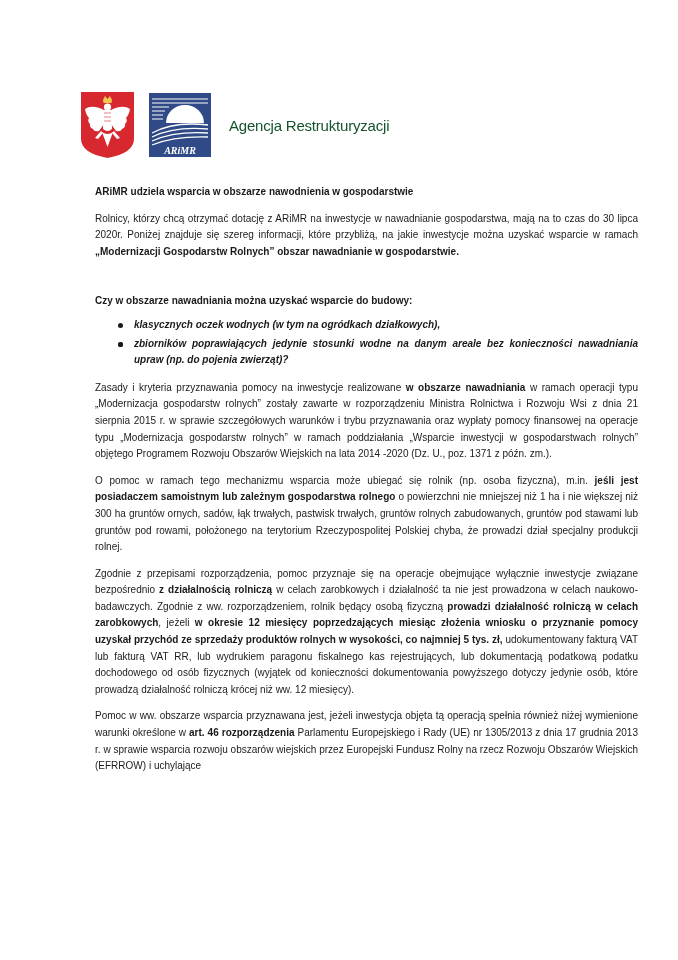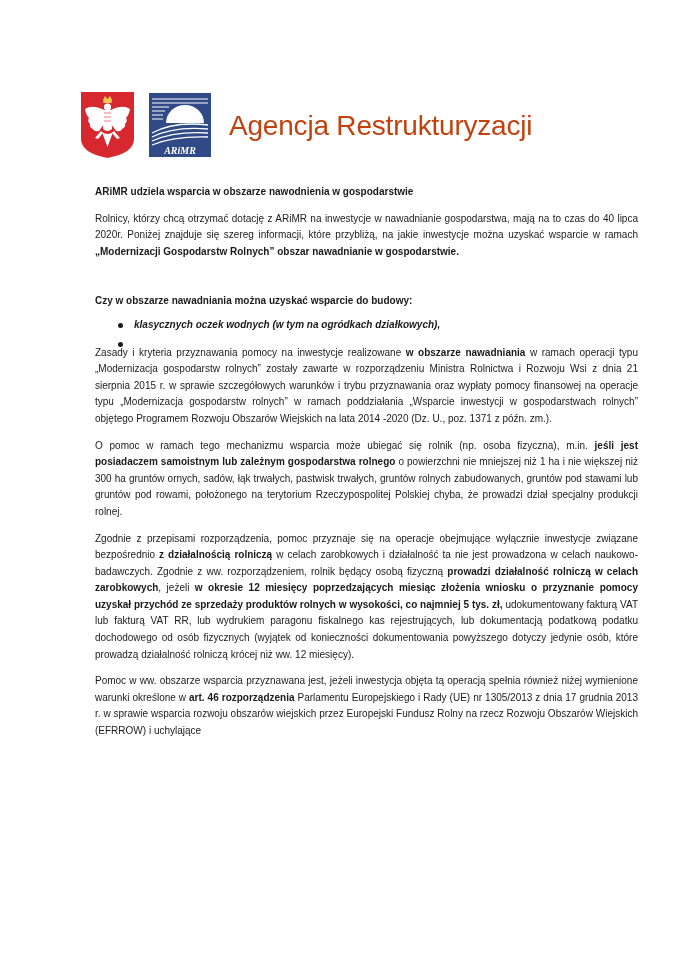--- a/index.html
+++ b/index.html
@@ -3,22 +3,22 @@
   <meta charset="utf-8">
   <style>
     html, body { margin: 0; padding: 0; background: #ffffff; }
     body { width: 678px; height: 960px; position: relative; overflow: hidden;
            font-family: "Liberation Sans", sans-serif; color: #1a1a1a; }
     .page { position: absolute; left: 0; top: 0; width: 678px; height: 960px; background: #fff; }
 
     .header { position: absolute; left: 80px; top: 91px; height: 68px; display: flex; align-items: center; }
     .emblem { width: 55px; height: 68px; }
     .arimr-logo { width: 62px; height: 64px; margin-left: 14px; }
-    .agency-name { margin-left: 18px; color: #c2410c; font-family: "Liberation Sans", sans-serif;
-                   font-size: 28px; line-height: 29px; letter-spacing: -0.2px; }
+    .agency-name { margin-left: 18px; color: #14532d; font-family: "Liberation Sans", sans-serif;
+                   font-size: 15px; line-height: 29px; letter-spacing: -0.2px; }
     .agency-name div { white-space: nowrap; }
 
     .content { position: absolute; left: 95px; top: 184px; width: 543px; font-size: 10px; line-height: 16.6px; }
     .content p { margin: 0; text-align: justify; text-align-last: left; }
     .title { font-weight: bold; margin-bottom: 10px !important; }
     .para { margin-bottom: 10px !important; }
     .question { font-weight: bold; margin-top: 33px !important; margin-bottom: 7px !important; }
     ul.bullets { list-style: none; margin: 0 0 11px 0; padding: 0; font-style: italic; }
     ul.bullets li { position: relative; padding-left: 39px; font-weight: bold; margin-left: 0; text-align: justify; text-align-last: left; margin-bottom: 2px; }
     ul.bullets li .dot { position: absolute; left: 23px; top: 6px; width: 5px; height: 5px; border-radius: 50%; background: #1a1a1a; }
@@ -69,27 +69,28 @@
     </svg>
 
     <div class="agency-name">
       <div>Agencja Restrukturyzacji</div>
     </div>
   </div>
 
   <div class="content">
     <p class="title">ARiMR udziela wsparcia w obszarze nawodnienia w gospodarstwie</p>
 
-    <p class="para"><span>Rolnicy, którzy chcą otrzymać dotację z ARiMR na inwestycje w nawadnianie gospodarstwa, mają na to czas do 40 lipca 2020r. Poniżej znajduje się szereg informacji, które przybliżą, na jakie inwestycje można uzyskać wsparcie w ramach </span><b>„Modernizacji Gospodarstw Rolnych” obszar nawadnianie w gospodarstwie.</b></p>
+    <p class="para"><span>Rolnicy, którzy chcą otrzymać dotację z ARiMR na inwestycje w nawadnianie gospodarstwa, mają na to czas do 30 lipca 2020r. Poniżej znajduje się szereg informacji, które przybliżą, na jakie inwestycje można uzyskać wsparcie w ramach </span><b>„Modernizacji Gospodarstw Rolnych” obszar nawadnianie w gospodarstwie.</b></p>
 
     <p class="question">Czy w obszarze nawadniania można uzyskać wsparcie do budowy:</p>
 
     <ul class="bullets">
       <li><span class="dot"></span><span>klasycznych oczek wodnych (w tym na ogródkach działkowych),</span></li>
       <li><span class="dot"></span></li>
+      <li><span class="dot"></span><span>zbiorników poprawiających jedynie stosunki wodne na danym areale bez konieczności nawadniania upraw (np. do pojenia zwierząt)?</span></li>
     </ul>
 
     <p class="para"><span>Zasady i kryteria przyznawania pomocy na inwestycje realizowane </span><b>w obszarze nawadniania</b><span> w ramach operacji typu „Modernizacja gospodarstw rolnych” zostały zawarte w rozporządzeniu Ministra Rolnictwa i Rozwoju Wsi z dnia 21 sierpnia 2015 r. w sprawie szczegółowych warunków i trybu przyznawania oraz wypłaty pomocy finansowej na operacje typu „Modernizacja gospodarstw rolnych” w ramach poddziałania „Wsparcie inwestycji w gospodarstwach rolnych” objętego Programem Rozwoju Obszarów Wiejskich na lata 2014 -2020 (Dz. U., poz. 1371 z późn. zm.).</span></p>
 
     <p class="para"><span>O pomoc w ramach tego mechanizmu wsparcia może ubiegać się rolnik (np. osoba fizyczna), m.in. </span><b>jeśli jest posiadaczem samoistnym lub zależnym gospodarstwa rolnego</b><span> o powierzchni nie mniejszej niż 1 ha i nie większej niż 300 ha gruntów ornych, sadów, łąk trwałych, pastwisk trwałych, gruntów rolnych zabudowanych, gruntów pod stawami lub gruntów pod rowami, położonego na terytorium Rzeczypospolitej Polskiej chyba, że prowadzi dział specjalny produkcji rolnej.</span></p>
 
     <p class="para"><span>Zgodnie z przepisami rozporządzenia, pomoc przyznaje się na operacje obejmujące wyłącznie inwestycje związane bezpośrednio </span><b>z działalnością rolniczą</b><span> w celach zarobkowych i działalność ta nie jest prowadzona w celach naukowo-badawczych. Zgodnie z ww. rozporządzeniem, rolnik będący osobą fizyczną </span><b>prowadzi działalność rolniczą w celach zarobkowych</b><span>, jeżeli </span><b>w okresie 12 miesięcy poprzedzających miesiąc złożenia wniosku o przyznanie pomocy uzyskał przychód ze sprzedaży produktów rolnych w wysokości, co najmniej 5 tys. zł,</b><span> udokumentowany fakturą VAT lub fakturą VAT RR, lub wydrukiem paragonu fiskalnego kas rejestrujących, lub dokumentacją podatkową podatku dochodowego od osób fizycznych (wyjątek od konieczności dokumentowania powyższego dotyczy jedynie osób, które prowadzą działalność rolniczą krócej niż ww. 12 miesięcy).</span></p>
 
     <p class="para"><span>Pomoc w ww. obszarze wsparcia przyznawana jest, jeżeli inwestycja objęta tą operacją spełnia również niżej wymienione warunki określone w </span><b>art. 46 rozporządzenia</b><span> Parlamentu Europejskiego i Rady (UE) nr 1305/2013 z dnia 17 grudnia 2013 r. w sprawie wsparcia rozwoju obszarów wiejskich przez Europejski Fundusz Rolny na rzecz Rozwoju Obszarów Wiejskich (EFRROW) i uchylające</span></p>
   </div>

